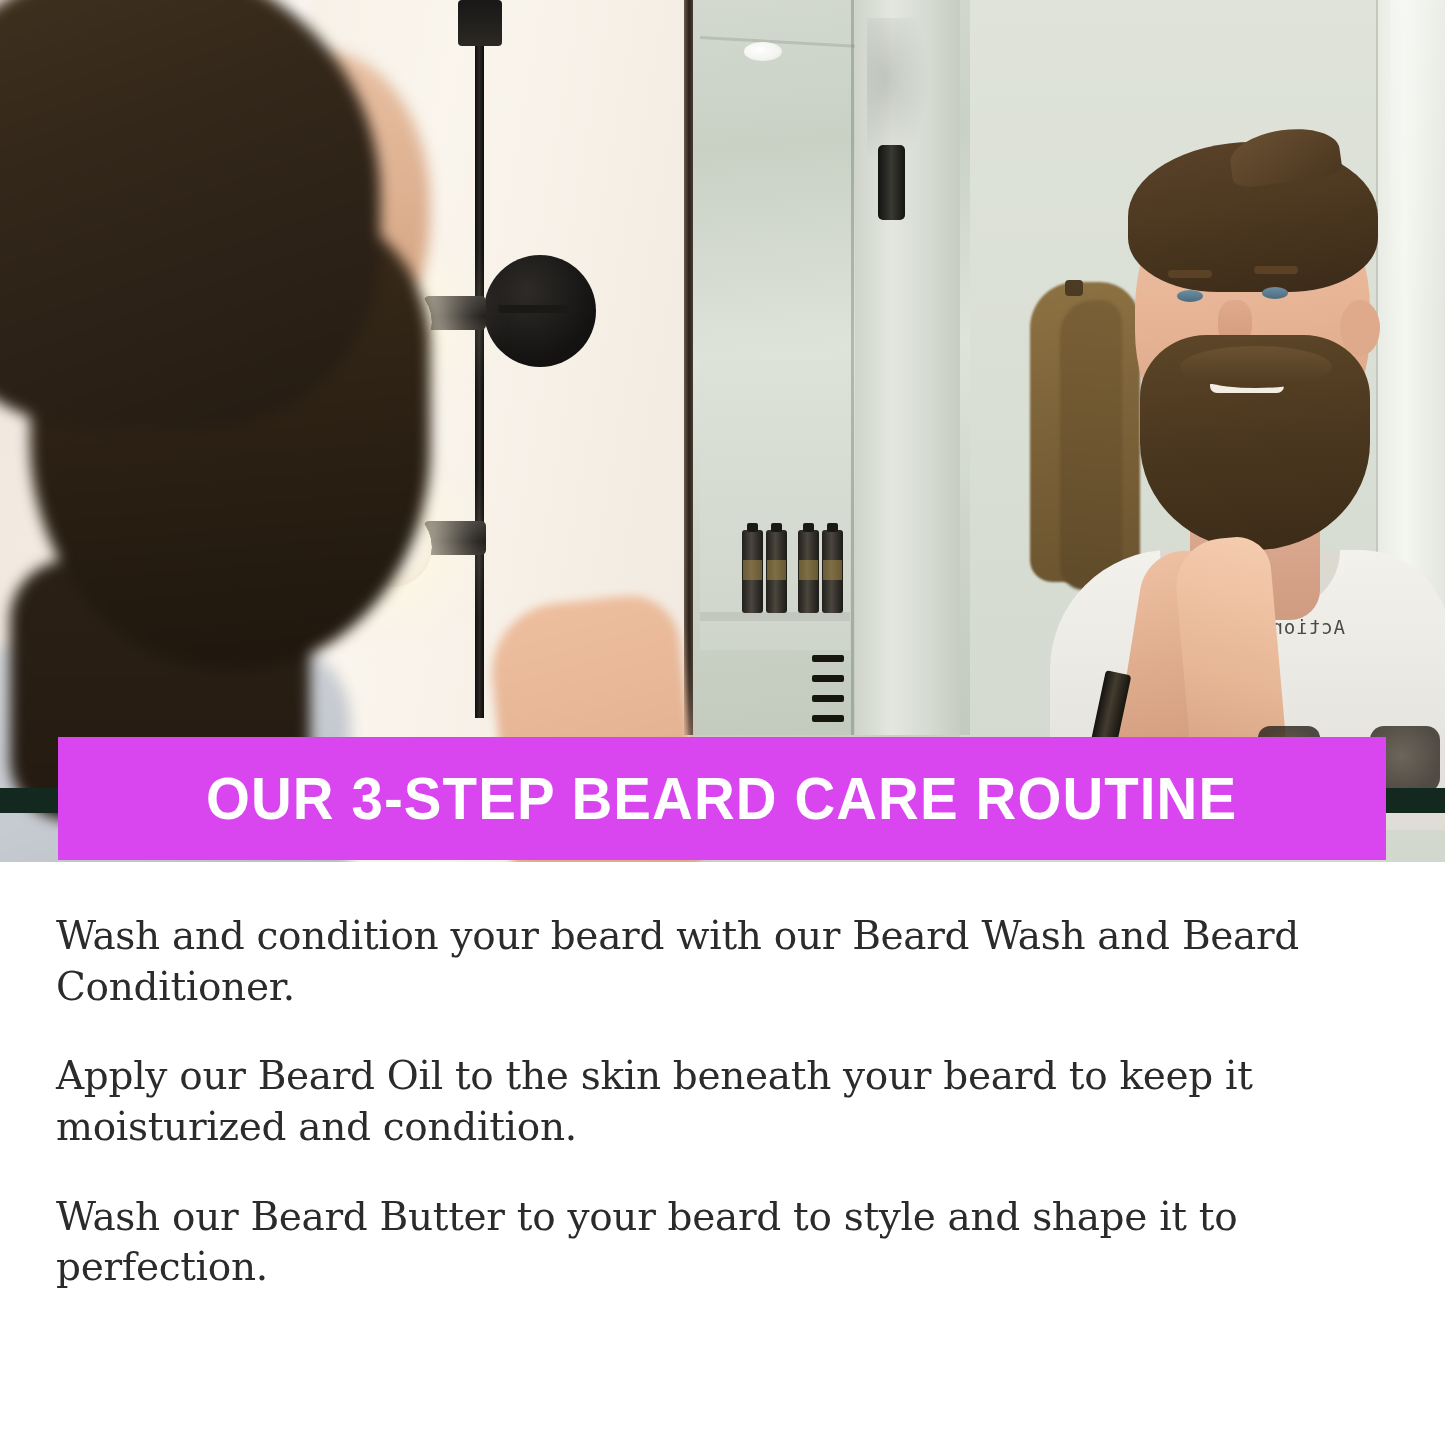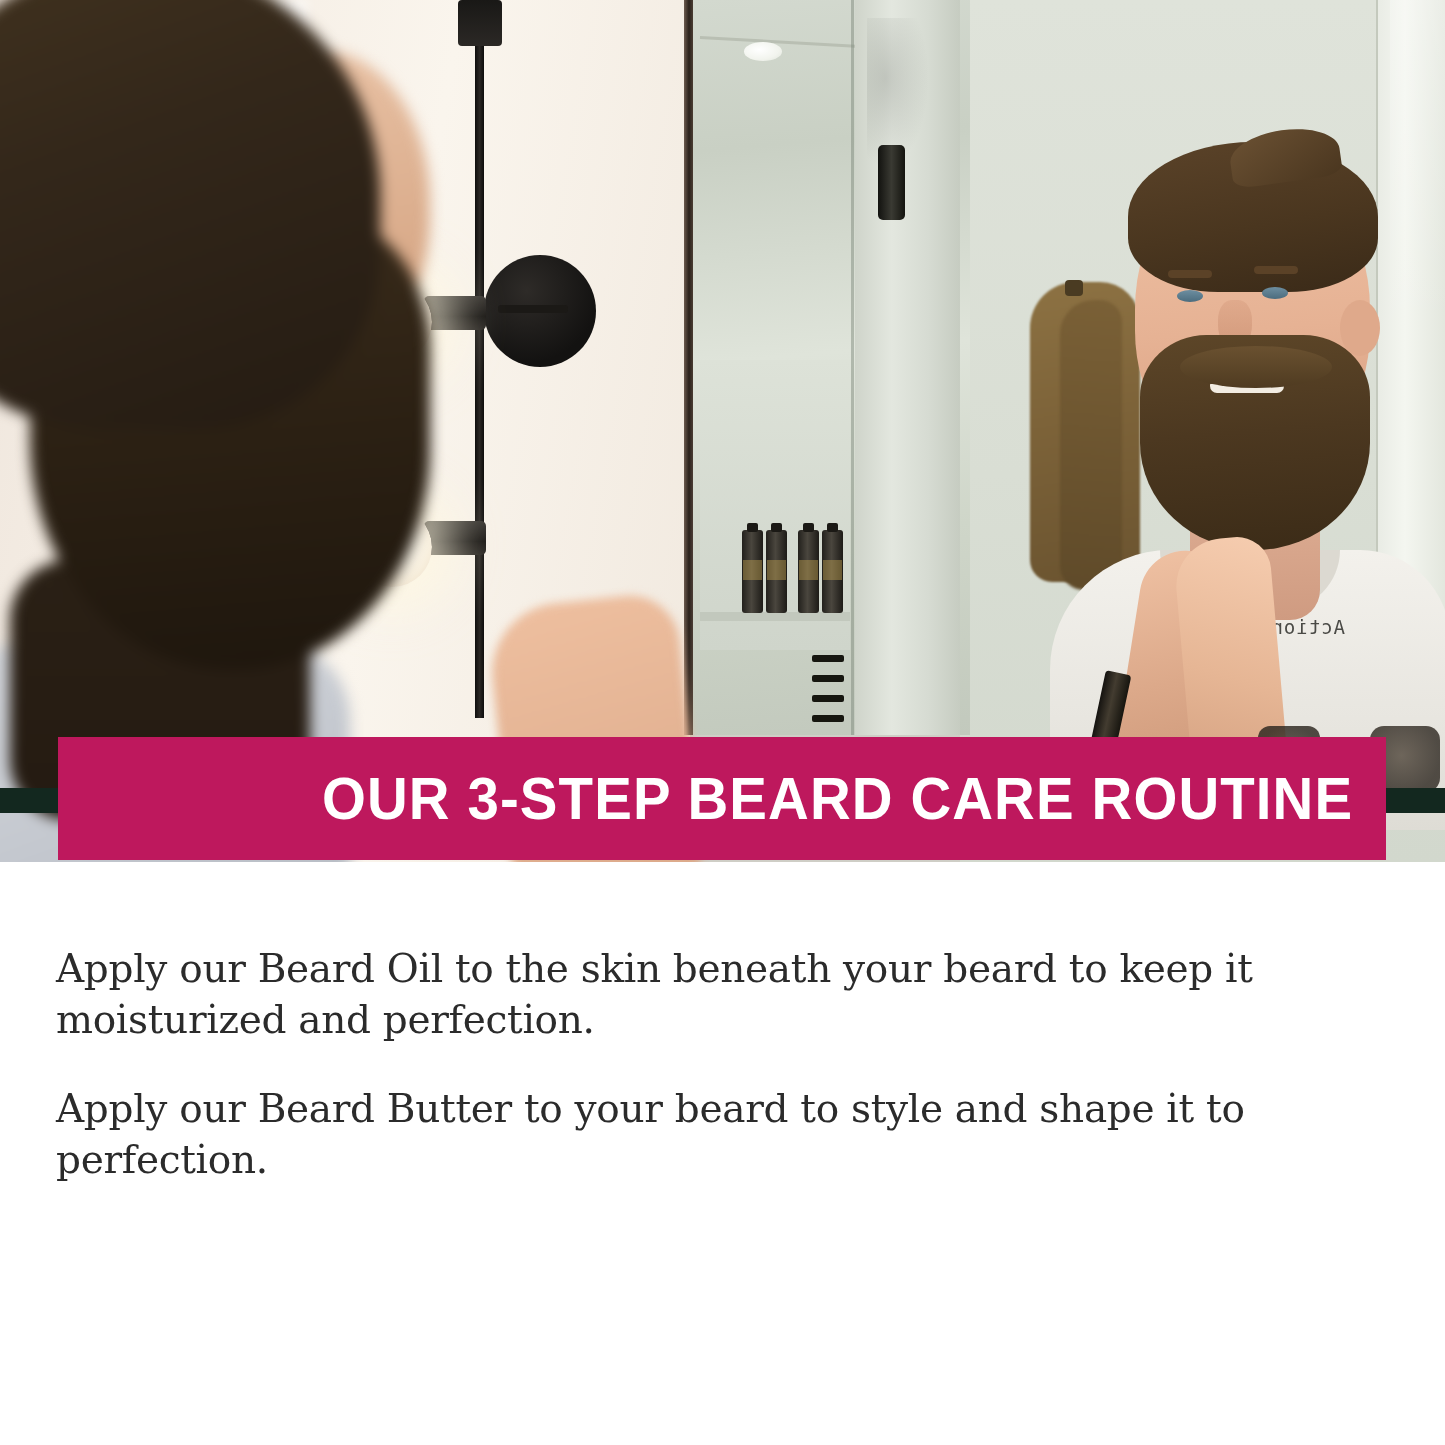--- a/index.html
+++ b/index.html
@@ -128,22 +128,22 @@
       background:linear-gradient(180deg,#191816,#2b2825);}
   .socket{position:absolute;width:62px;height:34px;border-radius:5px;
       background:linear-gradient(180deg,#3a3733,#171513 60%,#2a2724);}
   .bulb{position:absolute;width:80px;height:80px;border-radius:50%;
       background:radial-gradient(circle at 40% 38%,#ffffff 0%,#fffbf0 42%,#f7eedc 70%,#ead9bd 100%);
       box-shadow:0 0 48px 24px rgba(255,248,225,.72);}
   .arm{position:absolute;width:70px;height:8px;border-radius:3px;background:#1b1916;}
 
   
   .strip{position:absolute;left:0;top:788px;width:1445px;height:25px;background:#13281f;}
-  .banner{position:absolute;left:58px;top:737px;width:1328px;height:123px;background:#be185d;
-      display:flex;align-items:center;justify-content:flex-end;}
+  .banner{position:absolute;left:58px;top:737px;width:1328px;height:123px;background:#d946ef;
+      display:flex;align-items:center;justify-content:center;}
   .banner h1{margin:0;color:#ffffff;font-weight:bold;
       font-family:"Liberation Sans",sans-serif;font-size:60px;letter-spacing:1.2px;
       transform:scaleX(.94);white-space:nowrap;}
 
   
   .steps{position:absolute;left:0;top:905px;width:1445px;}
   .step{position:relative;display:flex;align-items:flex-start;margin-bottom:33px;}
   .chip{flex:0 0 auto;width:264px;height:99px;margin-left:58px;background:#13281f;
       display:flex;align-items:center;justify-content:center;}
   .chip span{color:#ffffff;font-weight:bold;font-size:49px;letter-spacing:.5px;
@@ -252,24 +252,25 @@
   </div>
 
   <div class="strip"></div>
   <div class="banner">
     <h1>OUR 3-STEP BEARD CARE ROUTINE</h1>
   </div>
 
   <div class="steps">
 
     <div class="step">
+      <div class="desc">Wash and condition your beard with our Beard Wash and Beard Conditioner.</div>
     </div>
 
     <div class="step step2">
-      <div class="desc">Apply our Beard Oil to the skin beneath your beard to keep it moisturized and perfection.</div>
+      <div class="desc">Apply our Beard Oil to the skin beneath your beard to keep it moisturized and condition.</div>
     </div>
 
     <div class="step">
-      <div class="desc">Apply our Beard Butter to your beard to style and shape it to perfection.</div>
+      <div class="desc">Wash our Beard Butter to your beard to style and shape it to perfection.</div>
     </div>
 
   </div>
 </div>
 
 </body></html>

